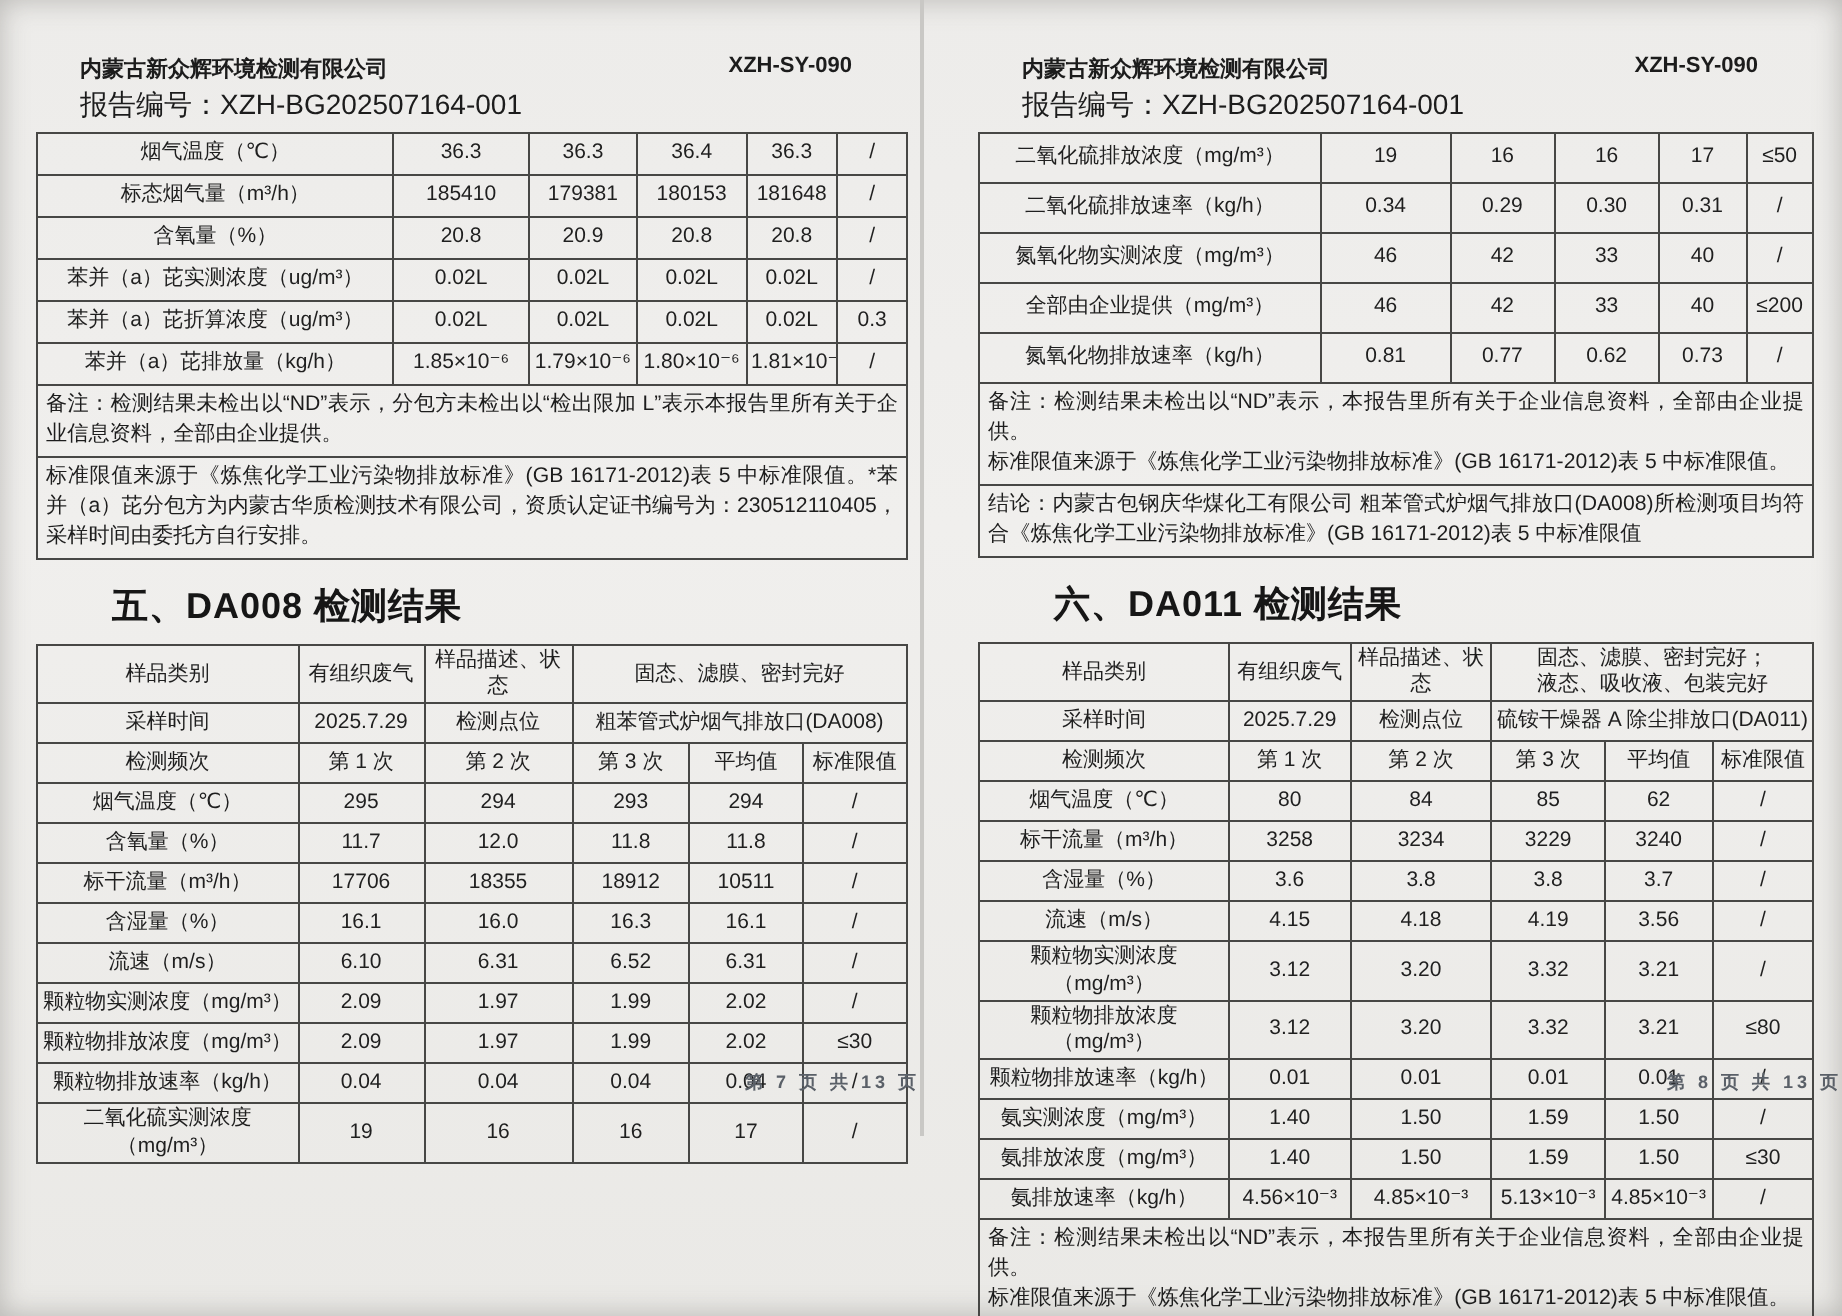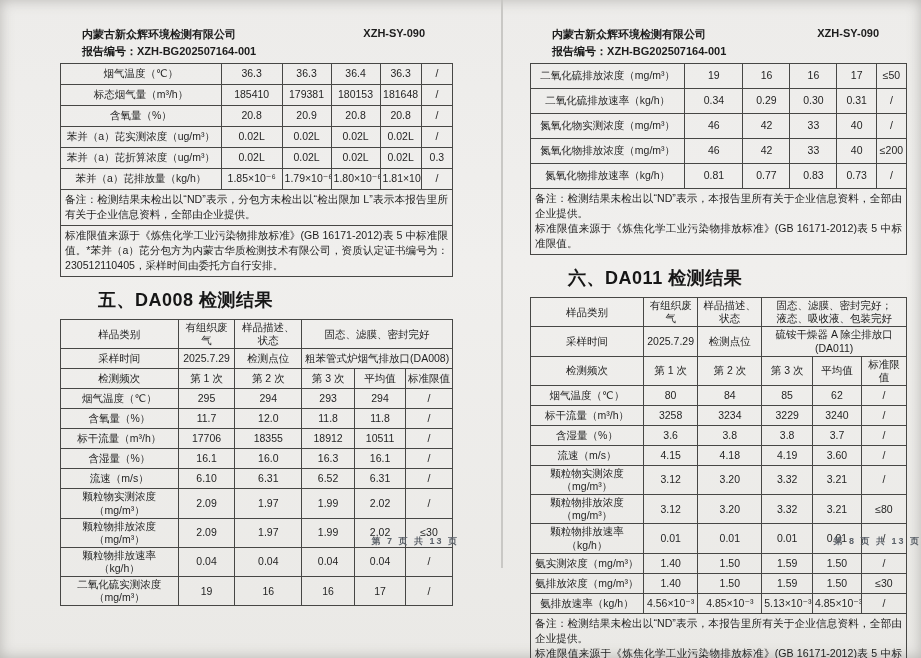--- a/index.html
+++ b/index.html
@@ -6,29 +6,29 @@
   html,body { width:921px; height:658px; }
   body {
     font-family:"Liberation Sans","DejaVu Sans",sans-serif;
     background:#dcdbd8; color:#222;
   }
   .sheet {
     width:921px; height:658px; display:flex; overflow:hidden;
     background:linear-gradient(180deg,#edecea 0%,#f0efed 40%,#eae9e6 100%);
     box-shadow: inset 0 0 14px rgba(120,118,112,.45);
   }
-  .page { position:relative; height:568px;margin-left:42px; }
+  .page { position:relative; height:568px; }
   .page-left  { width:460px; padding:27px 6px 0 18px; }
   .page-right { width:461px; padding:27px 14px 0 27px; border-left:2px solid #c9c8c5;
                 background:linear-gradient(180deg,#eeede_b 0%,#efeeec 100%); }
   .hdr { display:flex; justify-content:space-between; align-items:flex-start;
          padding:0 28px 0 22px; }
   .hdr .co   { font-size:11px; font-weight:bold; color:#1c1c1c; }
   .hdr .code { font-size:11px; font-weight:bold; color:#1c1c1c; }
-  .hdr2 { padding:2px 0 4px 22px; font-size:11px; font-weight:bold; color:#1c1c1c; }
+  .hdr2 { padding:2px 0 4px 22px; font-size:14px; font-weight:normal; color:#1c1c1c; }
   table { border-collapse:collapse; width:100%; table-layout:fixed; }
   td {
     border:1px solid #474745; font-size:10.5px; text-align:center;
     vertical-align:middle; padding:1px 2px; color:#1f1f1f;
     white-space:pre-line; line-height:1.25; overflow:hidden;
   }
   .t-top7 td { height:21px; }
   .t-top5 td { height:25px; }
   .t-res  td { height:20px; }
   .t-res8 td { height:20px; }
@@ -268,42 +268,45 @@
           </tr>
           <tr>
             <td>氮氧化物实测浓度（mg/m³）</td>
             <td>46</td>
             <td>42</td>
             <td>33</td>
             <td>40</td>
             <td>/</td>
           </tr>
           <tr>
-            <td>氮氧化物排放浓度（mg/m³）</td>
+            <td>全部由企业提供（mg/m³）</td>
             <td>46</td>
             <td>42</td>
             <td>33</td>
             <td>40</td>
             <td>≤200</td>
           </tr>
           <tr>
             <td>氮氧化物排放速率（kg/h）</td>
             <td>0.81</td>
             <td>0.77</td>
-            <td>0.83</td>
+            <td>0.62</td>
             <td>0.73</td>
             <td>/</td>
           </tr>
         </tbody>
       </table>
 
     <div class="notes-box">
         <div class="note-sec">
           <div class="note-p">备注：检测结果未检出以“ND”表示，本报告里所有关于企业信息资料，全部由企业提供。</div>
           <div class="note-p">标准限值来源于《炼焦化学工业污染物排放标准》(GB 16171-2012)表 5 中标准限值。</div>
+        </div>
+        <div class="note-sec">
+          <div class="note-p">结论：内蒙古包钢庆华煤化工有限公司 粗苯管式炉烟气排放口(DA008)所检测项目均符合《炼焦化学工业污染物排放标准》(GB 16171-2012)表 5 中标准限值</div>
         </div>
       </div>
 
     <div class="sec-title">六、DA011 检测结果</div>
 
     <table class="t-res">
       <colgroup>
         <col style="width:30%">
           <col style="width:14.5%">
           <col style="width:17%">
@@ -355,21 +358,21 @@
             <td>3.8</td>
             <td>3.8</td>
             <td>3.7</td>
             <td>/</td>
           </tr>
           <tr>
             <td>流速（m/s）</td>
             <td>4.15</td>
             <td>4.18</td>
             <td>4.19</td>
-            <td>3.60</td>
+            <td>3.56</td>
             <td>/</td>
           </tr>
           <tr>
             <td>颗粒物实测浓度（mg/m³）</td>
             <td>3.12</td>
             <td>3.20</td>
             <td>3.32</td>
             <td>3.21</td>
             <td>/</td>
           </tr>

